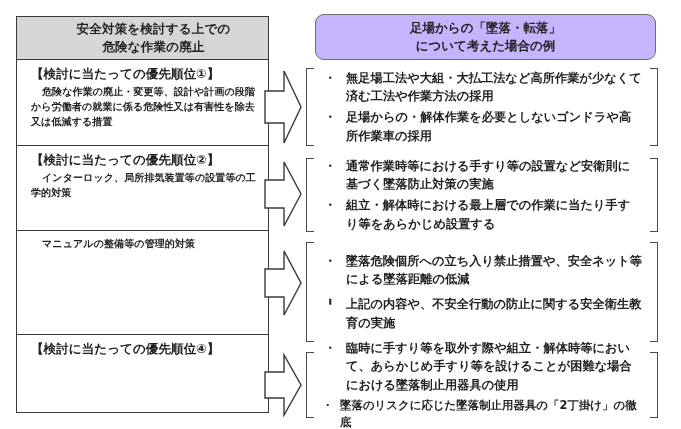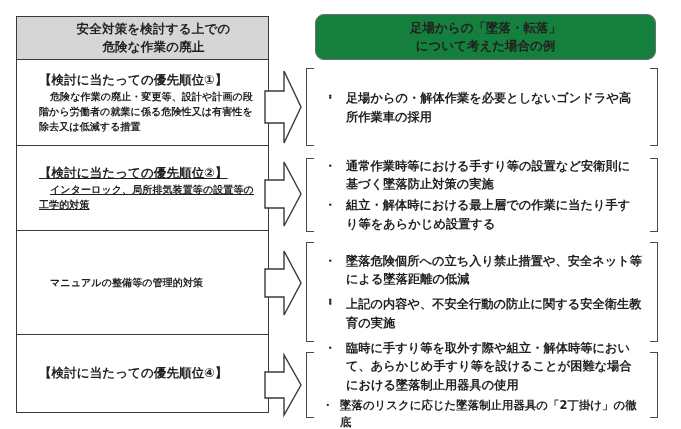--- a/index.html
+++ b/index.html
@@ -47,61 +47,60 @@
     letter-spacing: 0.2px;
     padding-left: 22px;
   }
   .left-header .hl { display: block; }
 
   .left-box {
     box-sizing: border-box;
     width: 253px;
     border: 1px solid #3a3a3a;
     border-top: none;
-    padding: 5px 7px 5px 22px;
+    padding: 5px 7px 5px 14px;
     display: flex;
     flex-direction: column;
-    justify-content: center;
   }
   .left-box .title {
     font-size: 12.5px;
     font-weight: bold;
     line-height: 1.5;
     letter-spacing: 0.1px;
   }
   .left-box .body {
     font-size: 10px;
     font-weight: bold;
     line-height: 1.5;
     letter-spacing: 0.1px;
     text-indent: 1.1em;
   }
 
   .lb1 { height: 86px; }
-  .lb2 { height: 85px; text-decoration: underline; }
+  .lb2 { height: 85px; }
   .lb3 { height: 104px; }
   .lb4 { height: 78px; }
 
   
   .arrow {
     position: absolute;
     width: 38px;
     height: 80px;
   }
   .arrow svg { display: block; }
 
   
   .right-header {
     position: absolute;
     left: 315px;
     top: 14px;
     box-sizing: border-box;
     width: 341px;
     height: 46px;
-    background: #15803d;
+    background: #c4b5fd;
     border: 1px solid #6e6e6e;
     border-radius: 9px;
     display: flex;
     align-items: center;
     justify-content: center;
     text-align: center;
     font-size: 12.5px;
     font-weight: bold;
     line-height: 1.45;
   }
@@ -225,20 +224,21 @@
       <span class="hl">について考えた場合の例</span>
     </div>
   </div>
 
   <div class="bracket-group" style="left:306px; top:68px; width:352px; height:78px;">
     <div class="brk l"></div>
     <div class="brk r"></div>
     <div class="bullet-list">
       <div class="bullet-item">
         <span class="dot">・</span>
+        <span>無足場工法や大組・大払工法など高所作業が少なくて済む工法や作業方法の採用</span>
       </div>
       <div class="bullet-item">
         <span class="dot">・</span>
         <span>足場からの・解体作業を必要としないゴンドラや高所作業車の採用</span>
       </div>
     </div>
   </div>
 
   <div class="bracket-group" style="left:306px; top:158px; width:352px; height:74px;">
     <div class="brk l"></div>

